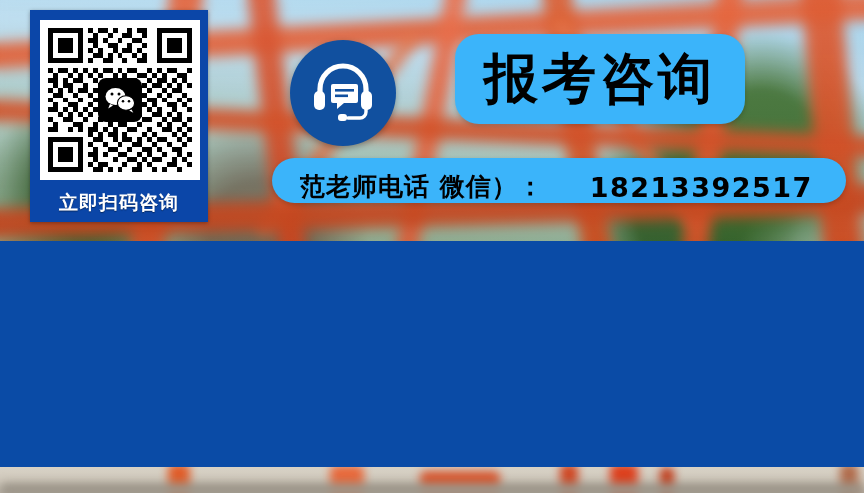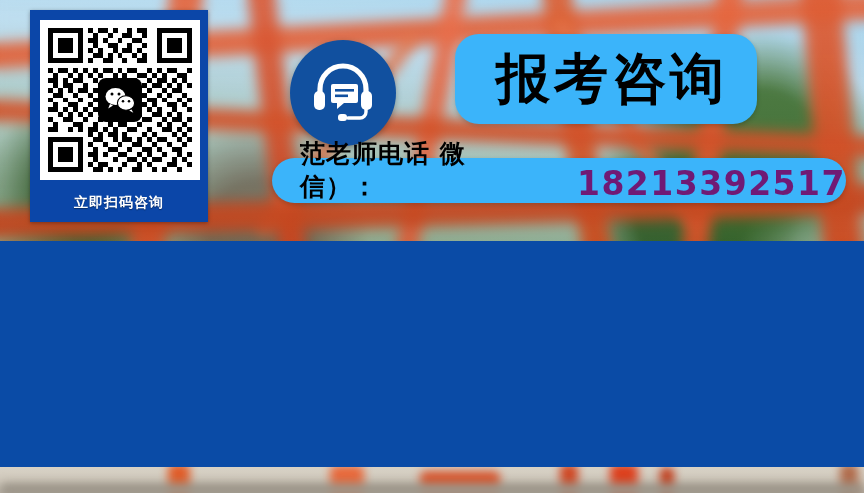--- a/index.html
+++ b/index.html
@@ -53,54 +53,53 @@
   .qr-white{
     position:absolute;left:7px;top:7px;width:160px;height:160px;background:#fff;
   }
   .qr-canvas{position:absolute;left:8px;top:8px;width:144px;height:144px;}
   .qr-wechat{
     position:absolute;left:58px;top:58px;width:44px;height:44px;
     background:#000;border-radius:8px;display:flex;align-items:center;justify-content:center;
   }
   .qr-label{
     position:absolute;left:0;right:0;top:172px;height:36px;
-    color:#fff;font-size:14px;font-weight:bold;letter-spacing:1px;
+    color:#fff;font-size:19px;font-weight:bold;letter-spacing:1px;
     display:flex;align-items:center;justify-content:center;
     text-shadow:0 1px 1px rgba(0,0,0,.4);
   }
 
   
   .headset{
     position:absolute;left:290px;top:40px;width:106px;height:106px;border-radius:50%;
     background:#11509f;display:flex;align-items:center;justify-content:center;
     box-shadow:0 2px 6px rgba(0,0,0,.3);
   }
 
   
   .pill-title{
     position:absolute;left:455px;top:34px;width:290px;height:90px;
     background:#3bb4fa;border-radius:24px;
     display:flex;align-items:center;justify-content:center;
     box-shadow:0 2px 5px rgba(0,0,0,.2);
-    padding-left:12px;
   }
   .pill-title span{
     font-size:54px;font-weight:bold;color:#000;letter-spacing:4px;line-height:1;
   }
   .pill-phone{
     position:absolute;left:272px;top:158px;width:574px;height:45px;
     background:#3bb4fa;border-radius:23px;
     display:flex;align-items:flex-end;
     box-shadow:0 2px 5px rgba(0,0,0,.2);
   }
   .pill-phone .ptxt{
     font-size:25px;font-weight:bold;color:#000;margin-left:28px;letter-spacing:1px;
   }
   .pill-phone .pnum{
-    font-size:33px;font-weight:bold;color:#701a75;margin-left:46px;letter-spacing:1.5px;
+    font-size:27px;font-weight:bold;color:#000000;margin-left:46px;letter-spacing:1.5px;
   }
 
   
   .banner{
     position:absolute;left:0;top:241px;width:864px;height:226px;background:#0a4ba6;
   }
   .brow{
     position:absolute;left:4px;height:44px;display:flex;align-items:center;white-space:nowrap;
   }
   .r0{top:249px;}

